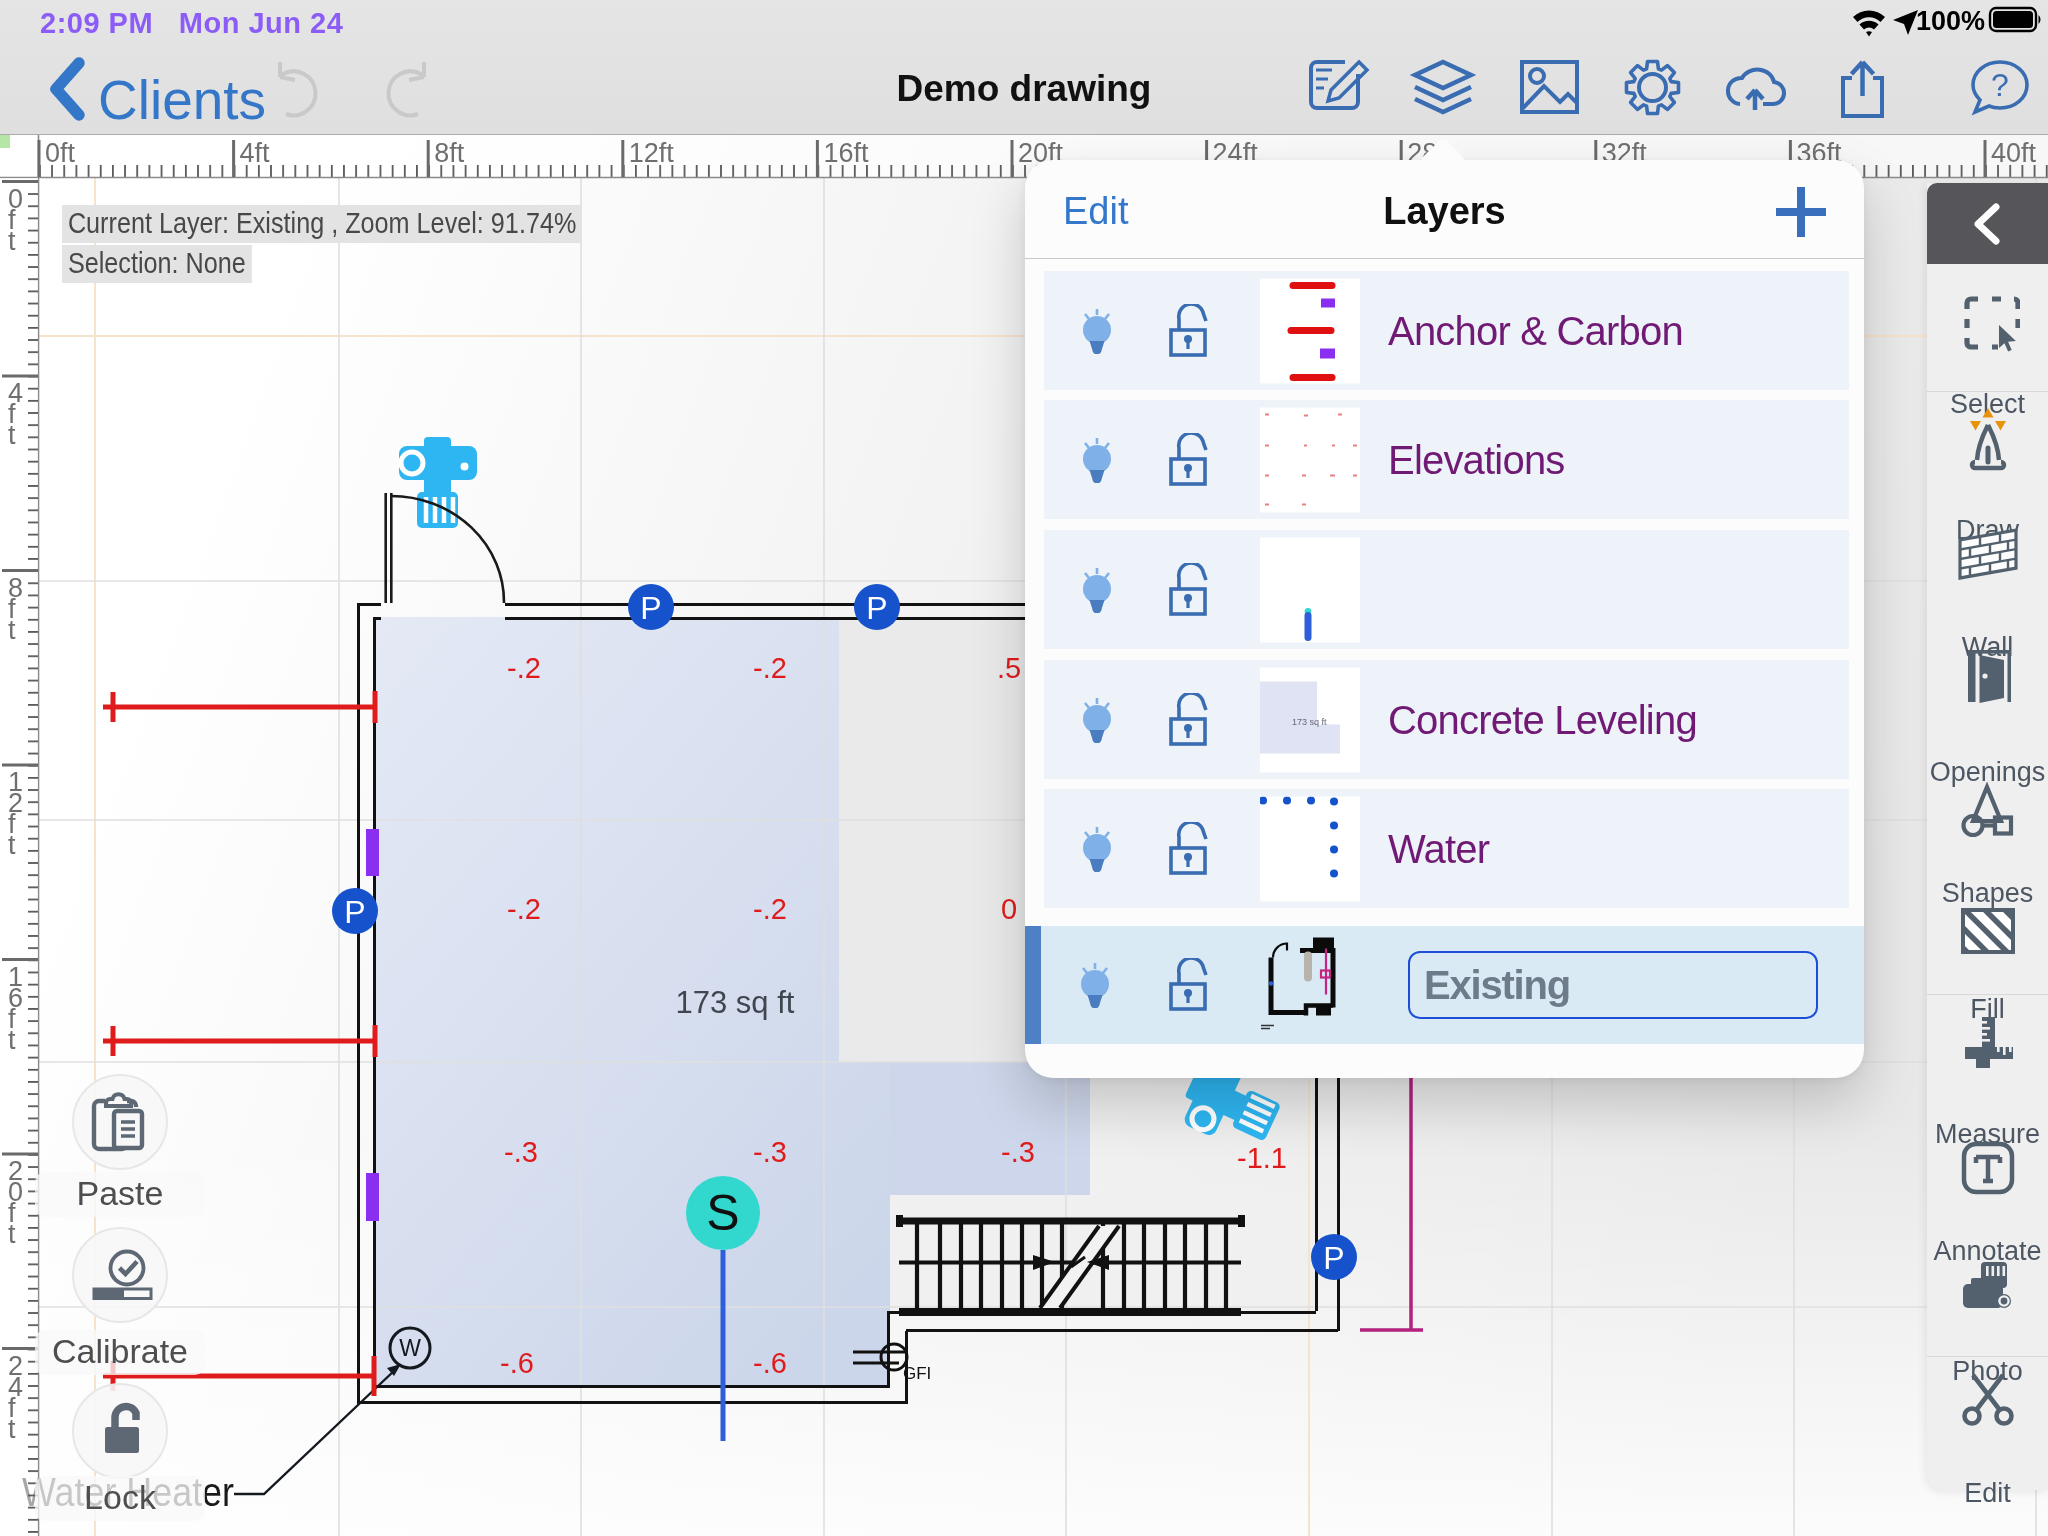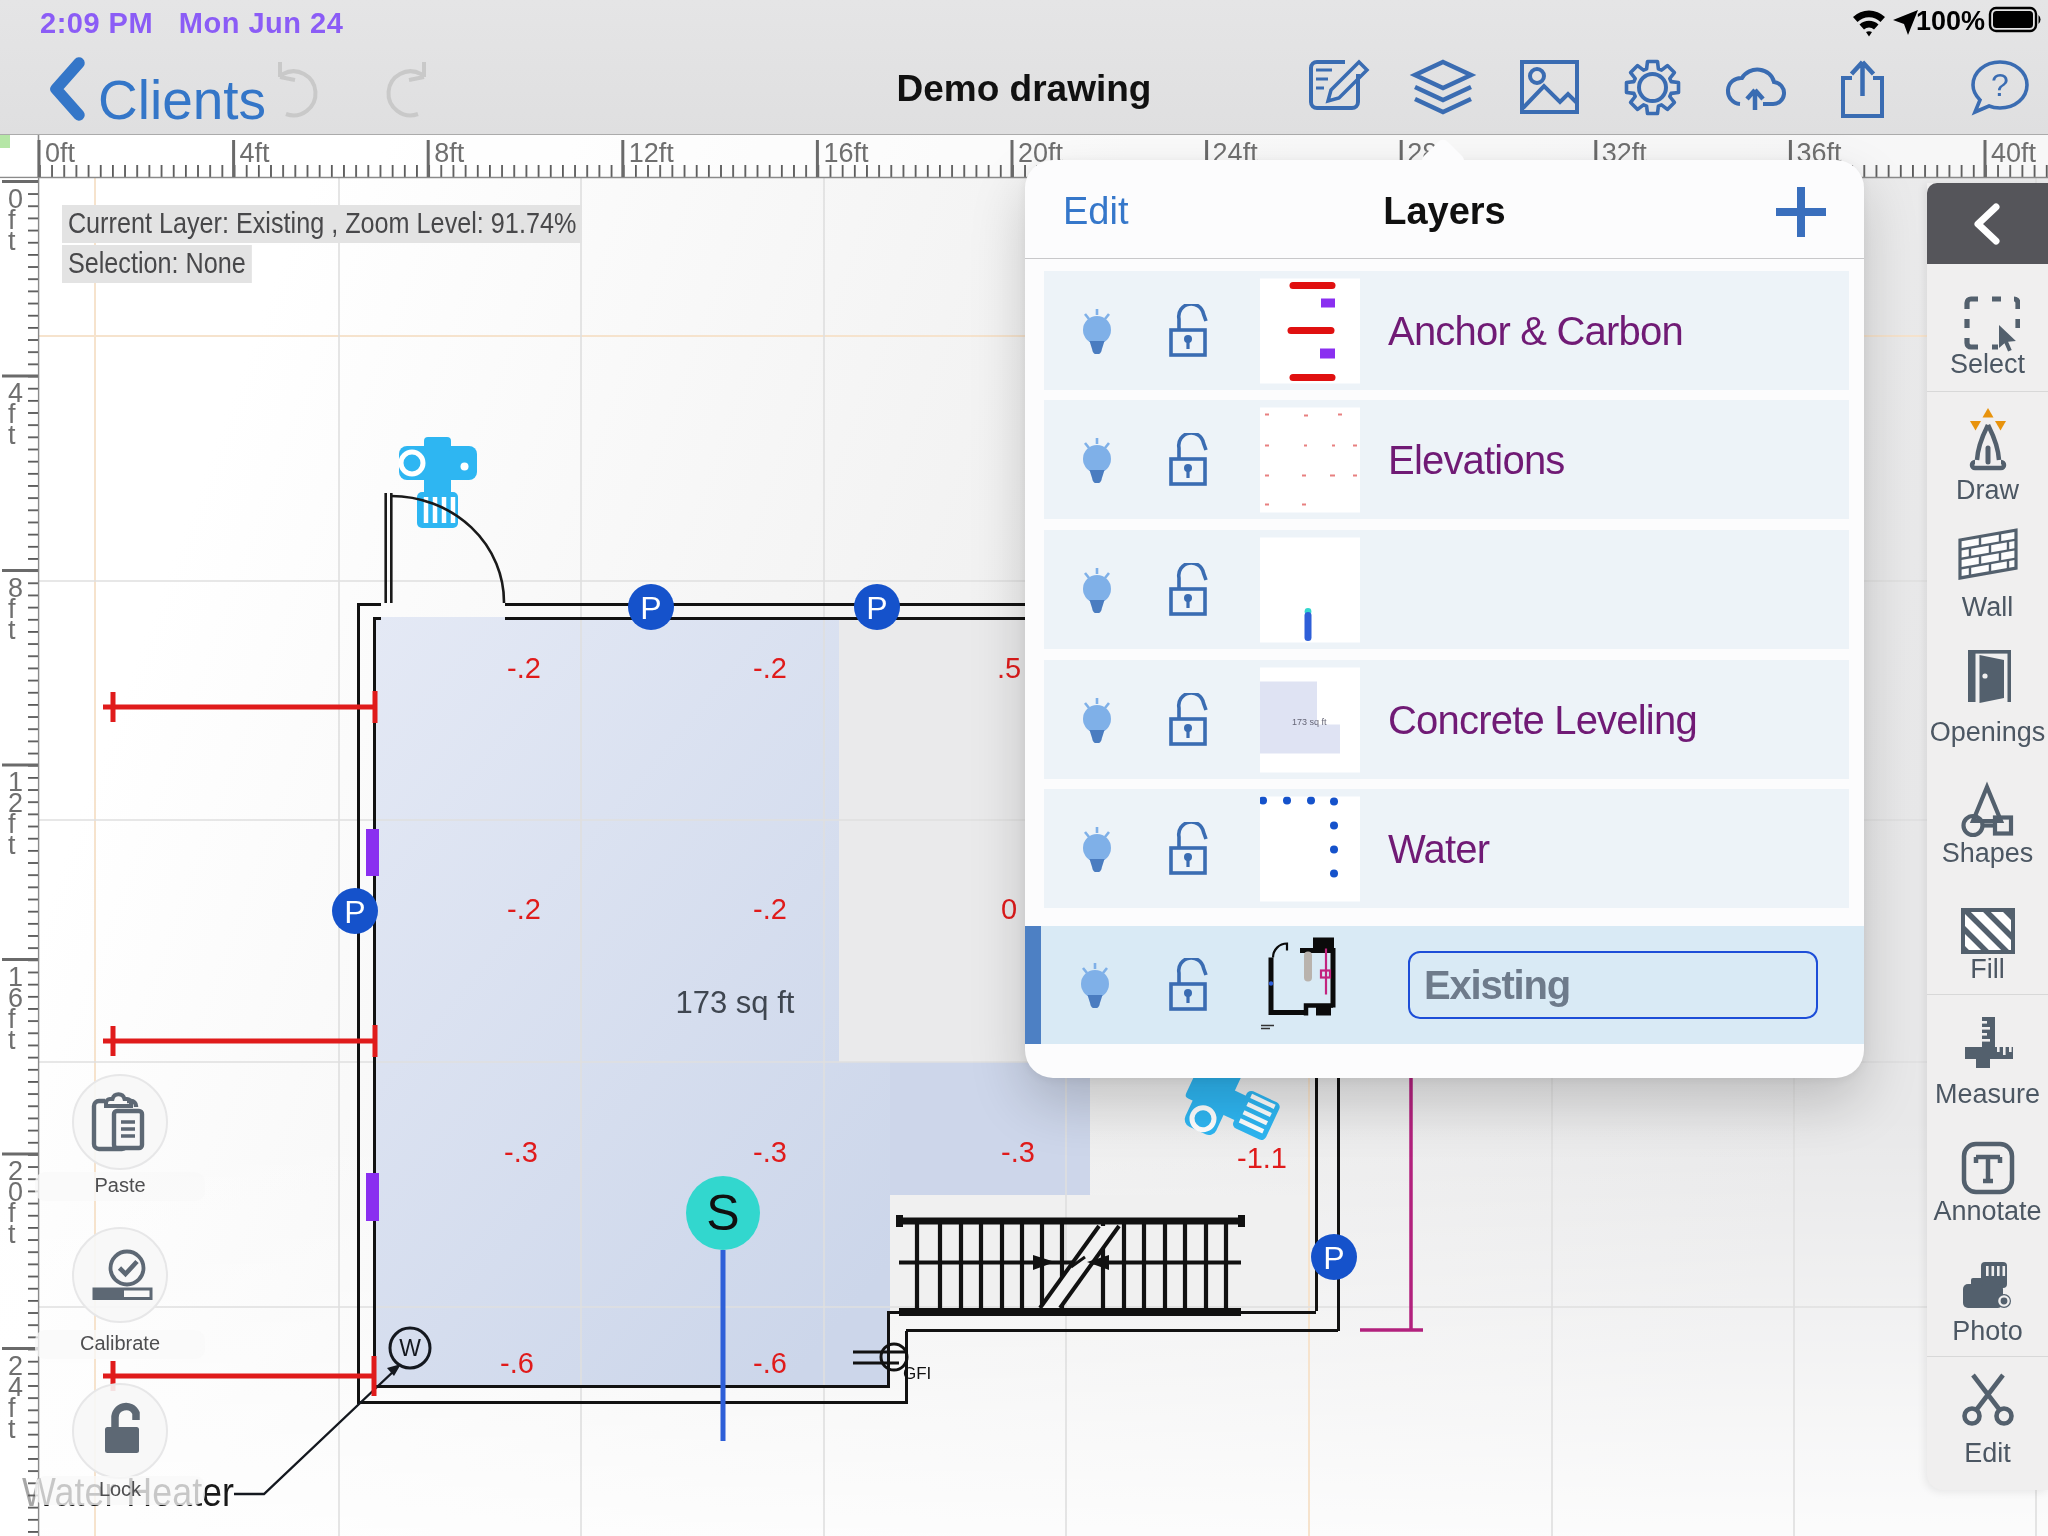--- a/index.html
+++ b/index.html
@@ -11,41 +11,41 @@
   #status-right{right:18px;top:6px;font-size:30px;font-weight:bold;color:#000;display:flex;align-items:center;gap:10px;}
   #clients{left:98px;top:68px;font-size:55px;color:#3476c8;}
   #title{left:0;top:68px;width:2048px;text-align:center;font-size:37px;font-weight:bold;color:#111;}
   
   #canvas-svg{left:0;top:134px;}
   #info1,#info2{background:#e3e3e3;color:#48484a;font-size:30px;padding:1px 7px 3px 7px;line-height:34px;transform:scaleX(0.84);transform-origin:0 0;white-space:nowrap;}
   #info1{left:62px;top:205px;}
   #info2{left:62px;top:245px;}
   
   .fbtn{width:96px;height:96px;border-radius:50%;background:rgba(247,247,247,.9);border:2px solid #e7e7e8;box-sizing:border-box;display:flex;align-items:center;justify-content:center;}
-  .fbl{font-size:20px;color:#4e4e50;text-align:center;width:170px;background:rgba(248,248,248,0.78);border-radius:10px;padding:2px 0 4px 0;}
+  .fbl{font-size:34px;color:#4e4e50;text-align:center;width:170px;background:rgba(248,248,248,0.78);border-radius:10px;padding:2px 0 4px 0;}
   
   #panel{left:1025px;top:160px;width:839px;height:918px;background:#fcfcfd;border-radius:28px;box-shadow:0 25px 55px rgba(0,0,0,.18),0 2px 10px rgba(0,0,0,.06);}
   #caret{left:1418px;top:136px;width:50px;height:26px;overflow:hidden;}
   #caret div{position:absolute;left:8px;top:8px;width:34px;height:34px;background:#fcfcfd;transform:rotate(45deg);border-radius:7px;}
   #panel .hdr-edit{left:38px;top:30px;font-size:38px;color:#3577ca;}
   #panel .hdr-title{left:0;top:30px;width:839px;text-align:center;font-size:38px;font-weight:bold;color:#101010;}
   #panel .hdr-sep{left:0px;top:98px;width:839px;height:1px;background:#c8c8ca;}
   .row{left:19px;width:805px;height:119px;background:#edf3f8;}
   .row.sel{left:0px;width:839px;background:#d9eaf5;}
   .selbar{left:0;width:16px;background:#4d80c4;}
   .rlabel{position:absolute;left:344px;top:50%;transform:translateY(-50%);font-size:40px;letter-spacing:-0.8px;color:#701a75;}
   .thumb{position:absolute;left:216px;top:50%;transform:translateY(-50%);width:100px;height:105px;background:#fff;}
   .icon{position:absolute;top:50%;transform:translateY(-50%);}
   .namefield{position:absolute;left:383px;top:50%;transform:translateY(-50%);width:406px;height:64px;border:2px solid #1d4ed8;border-radius:12px;display:flex;align-items:center;}
   .namefield span{font-size:40px;font-weight:bold;letter-spacing:-1.2px;color:#6e7b8b;margin-left:14px;}
   
   #sidebar{left:1927px;top:183px;width:121px;height:1307px;background:#f0efef;border-radius:0 0 0 16px;box-shadow:-2px 2px 8px rgba(0,0,0,.08);}
   #sidebtn{left:1927px;top:183px;width:121px;height:81px;background:#55555a;border-radius:10px 0 0 0;display:flex;align-items:center;justify-content:center;}
   .ticon{position:absolute;left:0;width:121px;display:flex;justify-content:center;}
-  .tlbl{position:absolute;left:0;width:121px;text-align:center;font-size:27px;color:#4c5763;}
+  .tlbl{position:absolute;left:0;width:121px;text-align:center;font-size:27px;color:#4c5763;margin-top:40px;}
   .sep{position:absolute;left:0;width:121px;height:1px;background:#d8d8d8;}
 </style>
 </head>
 <body>
 
 <svg id="canvas-svg" class="abs" width="2048" height="1402" viewBox="0 134 2048 1402">
   <defs>
     <linearGradient id="bggrad" x1="0" y1="0" x2="1" y2="0.25">
       <stop offset="0.15" stop-color="#ffffff"></stop>
       <stop offset="0.55" stop-color="#f1f1f1"></stop>

